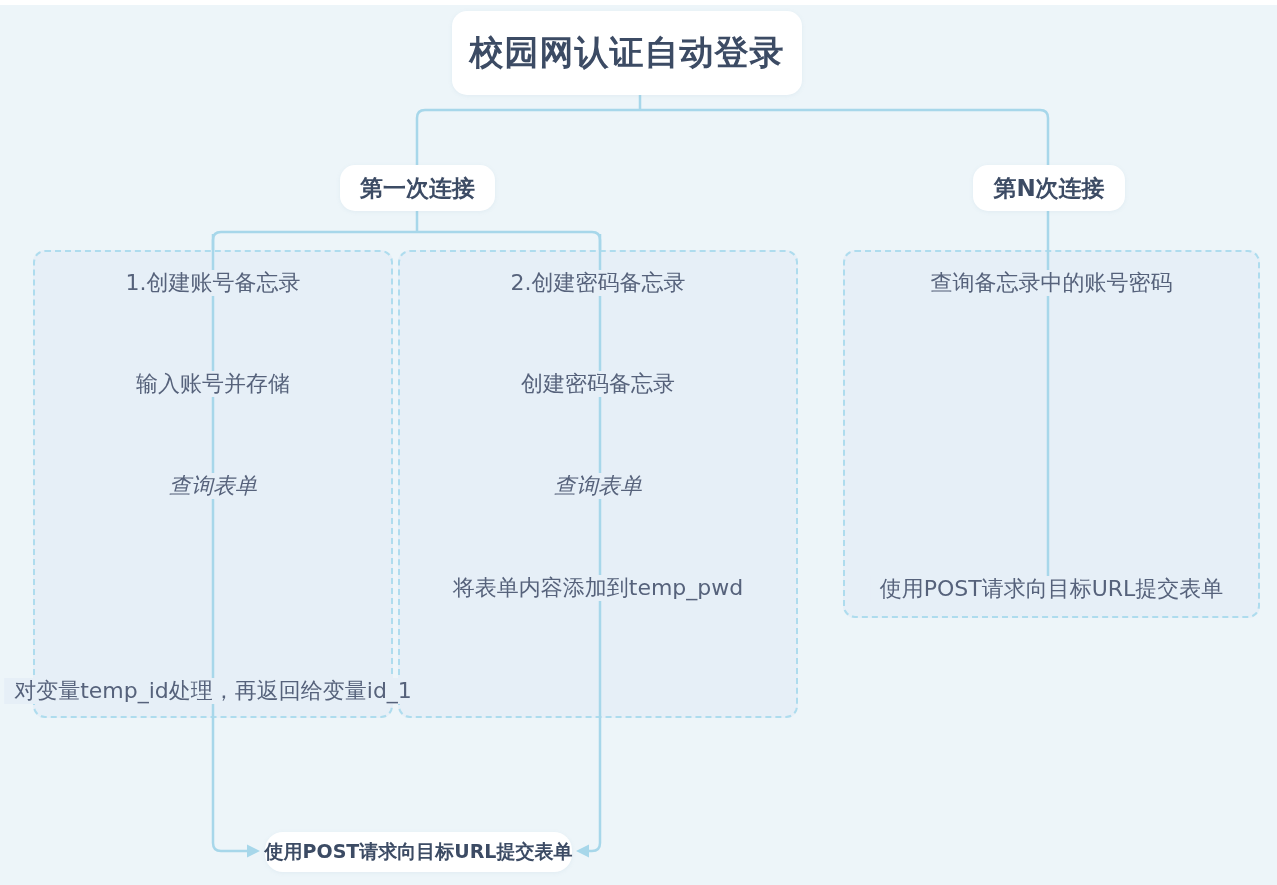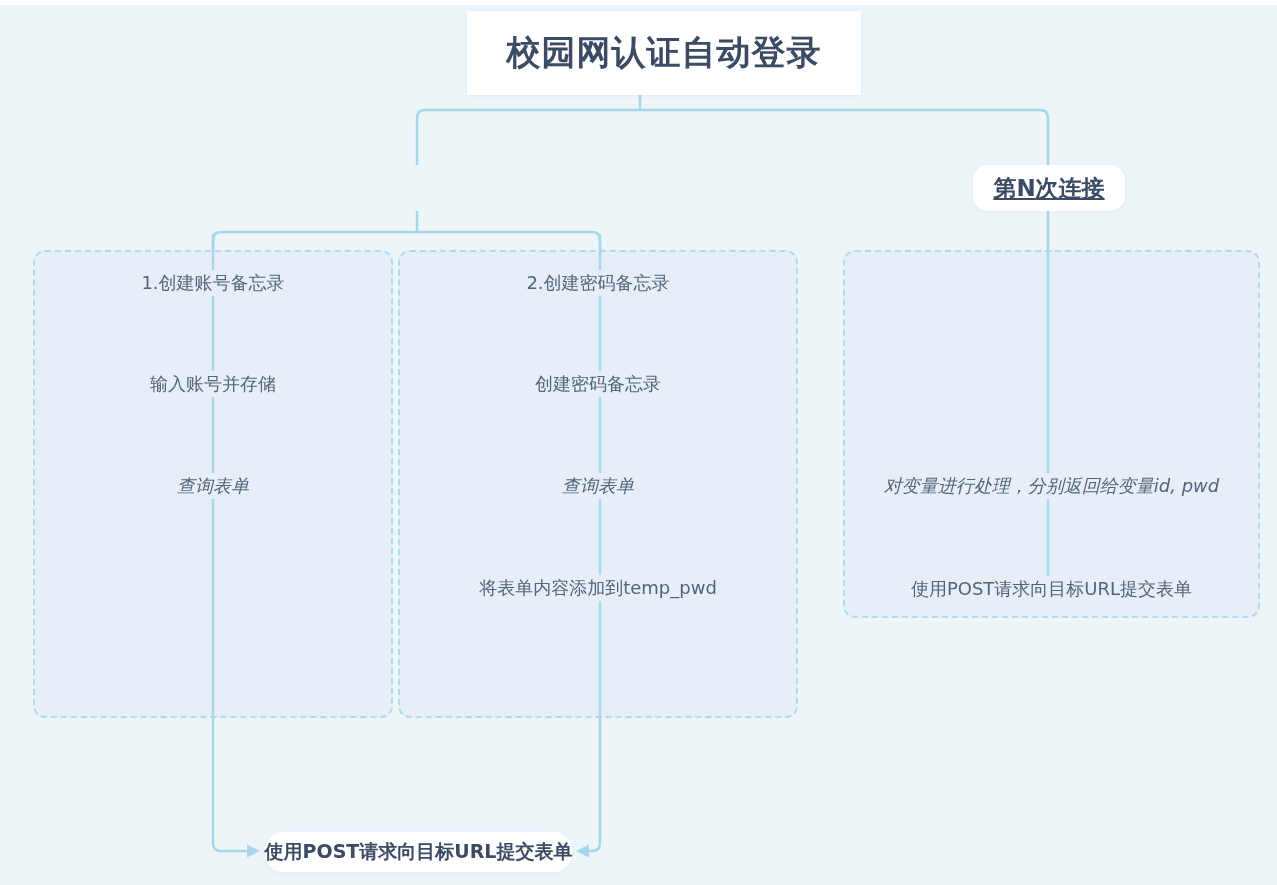--- a/index.html
+++ b/index.html
@@ -26,37 +26,37 @@
   svg.connectors{position:absolute;left:0;top:0;pointer-events:none;}
 
   
   .node{
     position:absolute;background:#ffffff;color:#3c4b64;
     display:flex;align-items:center;justify-content:center;
     box-shadow:0 1px 4px rgba(120,160,190,0.10);
     white-space:nowrap;
   }
   .title-node{
-    left:467px;top:11px;width:394px;height:84px;
-    border-radius:0;font-size:34px;font-weight:700;letter-spacing:1px;
+    left:452px;top:11px;width:350px;height:84px;
+    border-radius:15px;font-size:34px;font-weight:700;letter-spacing:1px;
   }
   .branch-node{
     height:46px;border-radius:15px;font-size:23px;font-weight:700;
   }
   #branch-first{left:340px;top:165px;width:155px;}
-  #branch-nth  {left:973px;top:165px;width:152px;text-decoration:underline;}
+  #branch-nth  {left:973px;top:165px;width:152px;}
   .final-node{
     left:265px;top:832px;width:307px;height:40px;
     border-radius:18px;font-size:19px;font-weight:700;
   }
 
   
   .step{
     position:absolute;left:50%;transform:translateX(-50%);
-    background:#e6eff7;color:#56627b;font-size:18px;line-height:26px;
+    background:#e6eff7;color:#56627b;font-size:22px;line-height:26px;
     padding:0 10px;white-space:nowrap;
   }
   .steps-layer{position:absolute;}
   #steps-account {left:33px; top:250px; width:360px; height:468px;}
   #steps-password{left:398px;top:250px; width:400px; height:468px;}
   #steps-nth     {left:843px;top:250px; width:417px; height:368px;}
   .r0{top:20px;} .r1{top:121px;} .r2{top:223px;font-style:italic;} .r3{top:325px;} .r4{top:428px;}
   #steps-nth .r3{top:326px;}
 </style>
 </head>
@@ -86,31 +86,33 @@
     </g>
 
     <polygon points="247,844.5 247,857.5 260,851" fill="#a7d7ea"></polygon>
     <polygon points="589,844.5 589,857.5 576,851" fill="#a7d7ea"></polygon>
   </svg>
 
   <div class="steps-layer" id="steps-account">
     <div class="step r0">1.创建账号备忘录</div>
     <div class="step r1">输入账号并存储</div>
     <div class="step r2">查询表单</div>
+    <div class="step r4">对变量temp_id处理，再返回给变量id_1</div>
   </div>
 
   <div class="steps-layer" id="steps-password">
     <div class="step r0">2.创建密码备忘录</div>
     <div class="step r1">创建密码备忘录</div>
     <div class="step r2">查询表单</div>
     <div class="step r3">将表单内容添加到temp_pwd</div>
   </div>
 
   <div class="steps-layer" id="steps-nth">
-    <div class="step r2">对变量进行处理，分别返回给变量id, pwd</div>
+    <div class="step r0">查询备忘录中的账号密码</div>
     <div class="step r3">使用POST请求向目标URL提交表单</div>
   </div>
 
   <div class="node title-node">校园网认证自动登录</div>
+  <div class="node branch-node" id="branch-first">第一次连接</div>
   <div class="node branch-node" id="branch-nth">第N次连接</div>
   <div class="node final-node">使用POST请求向目标URL提交表单</div>
 
 </div>
 
 </body></html>

